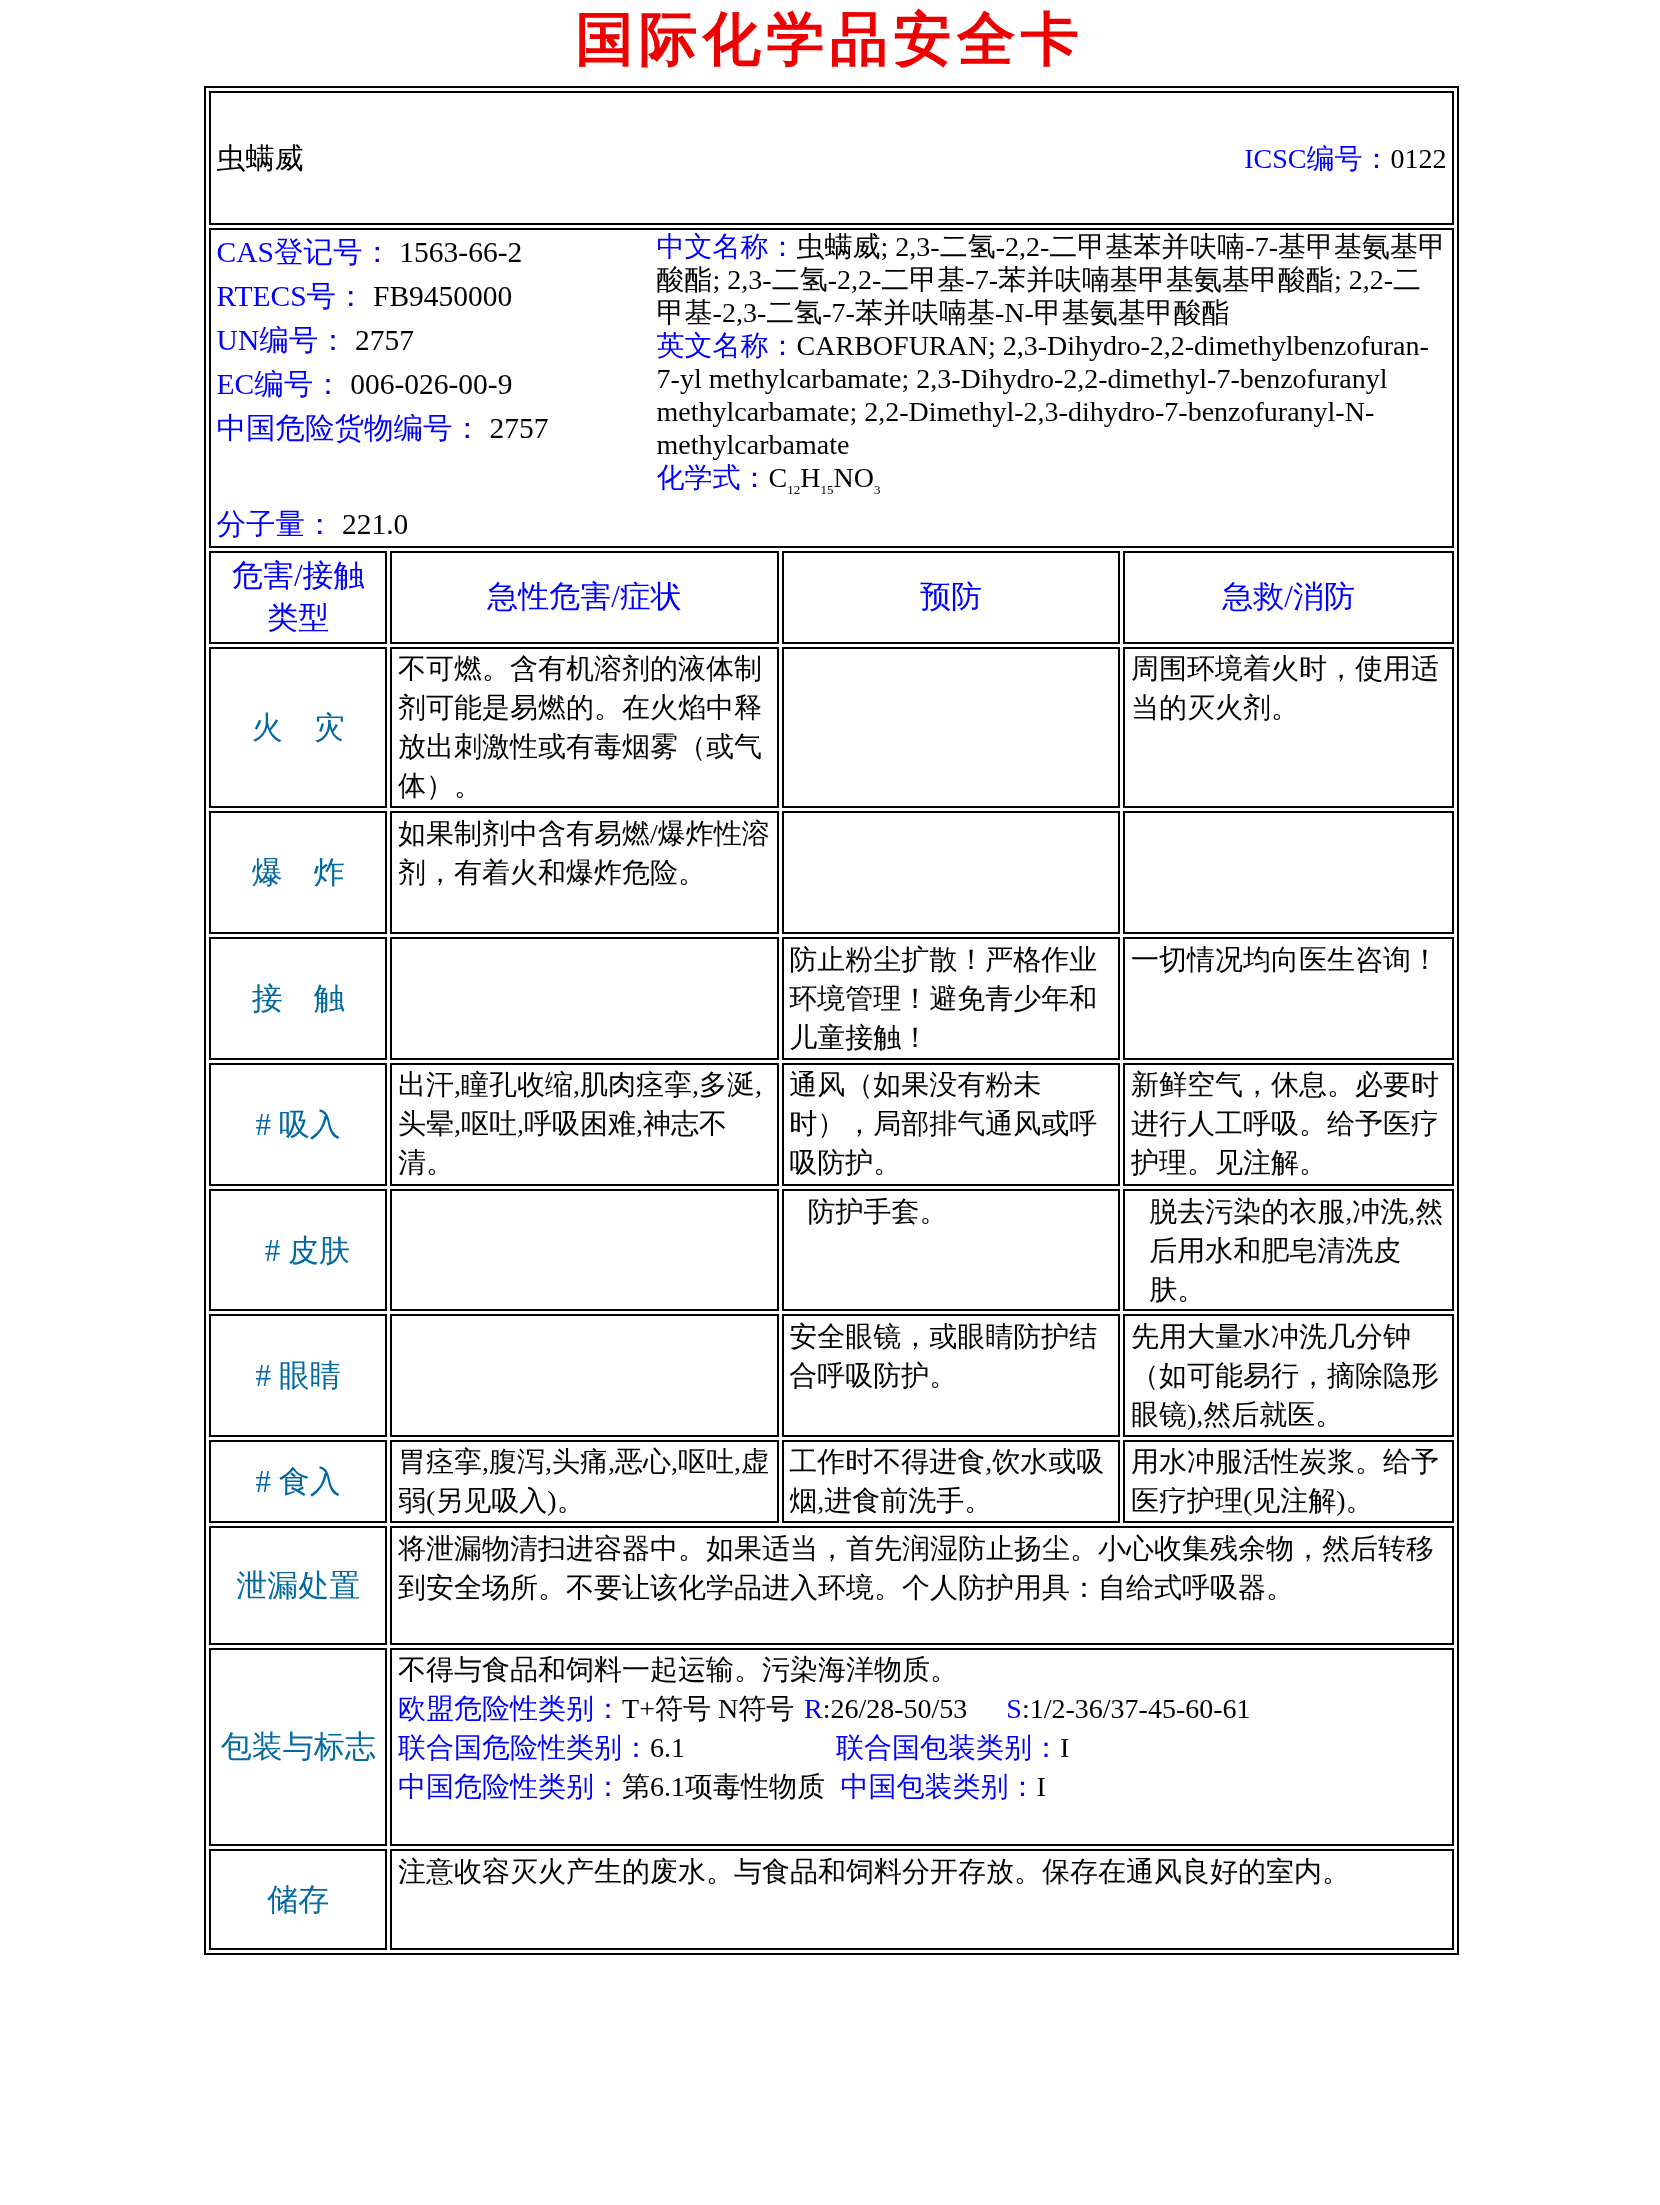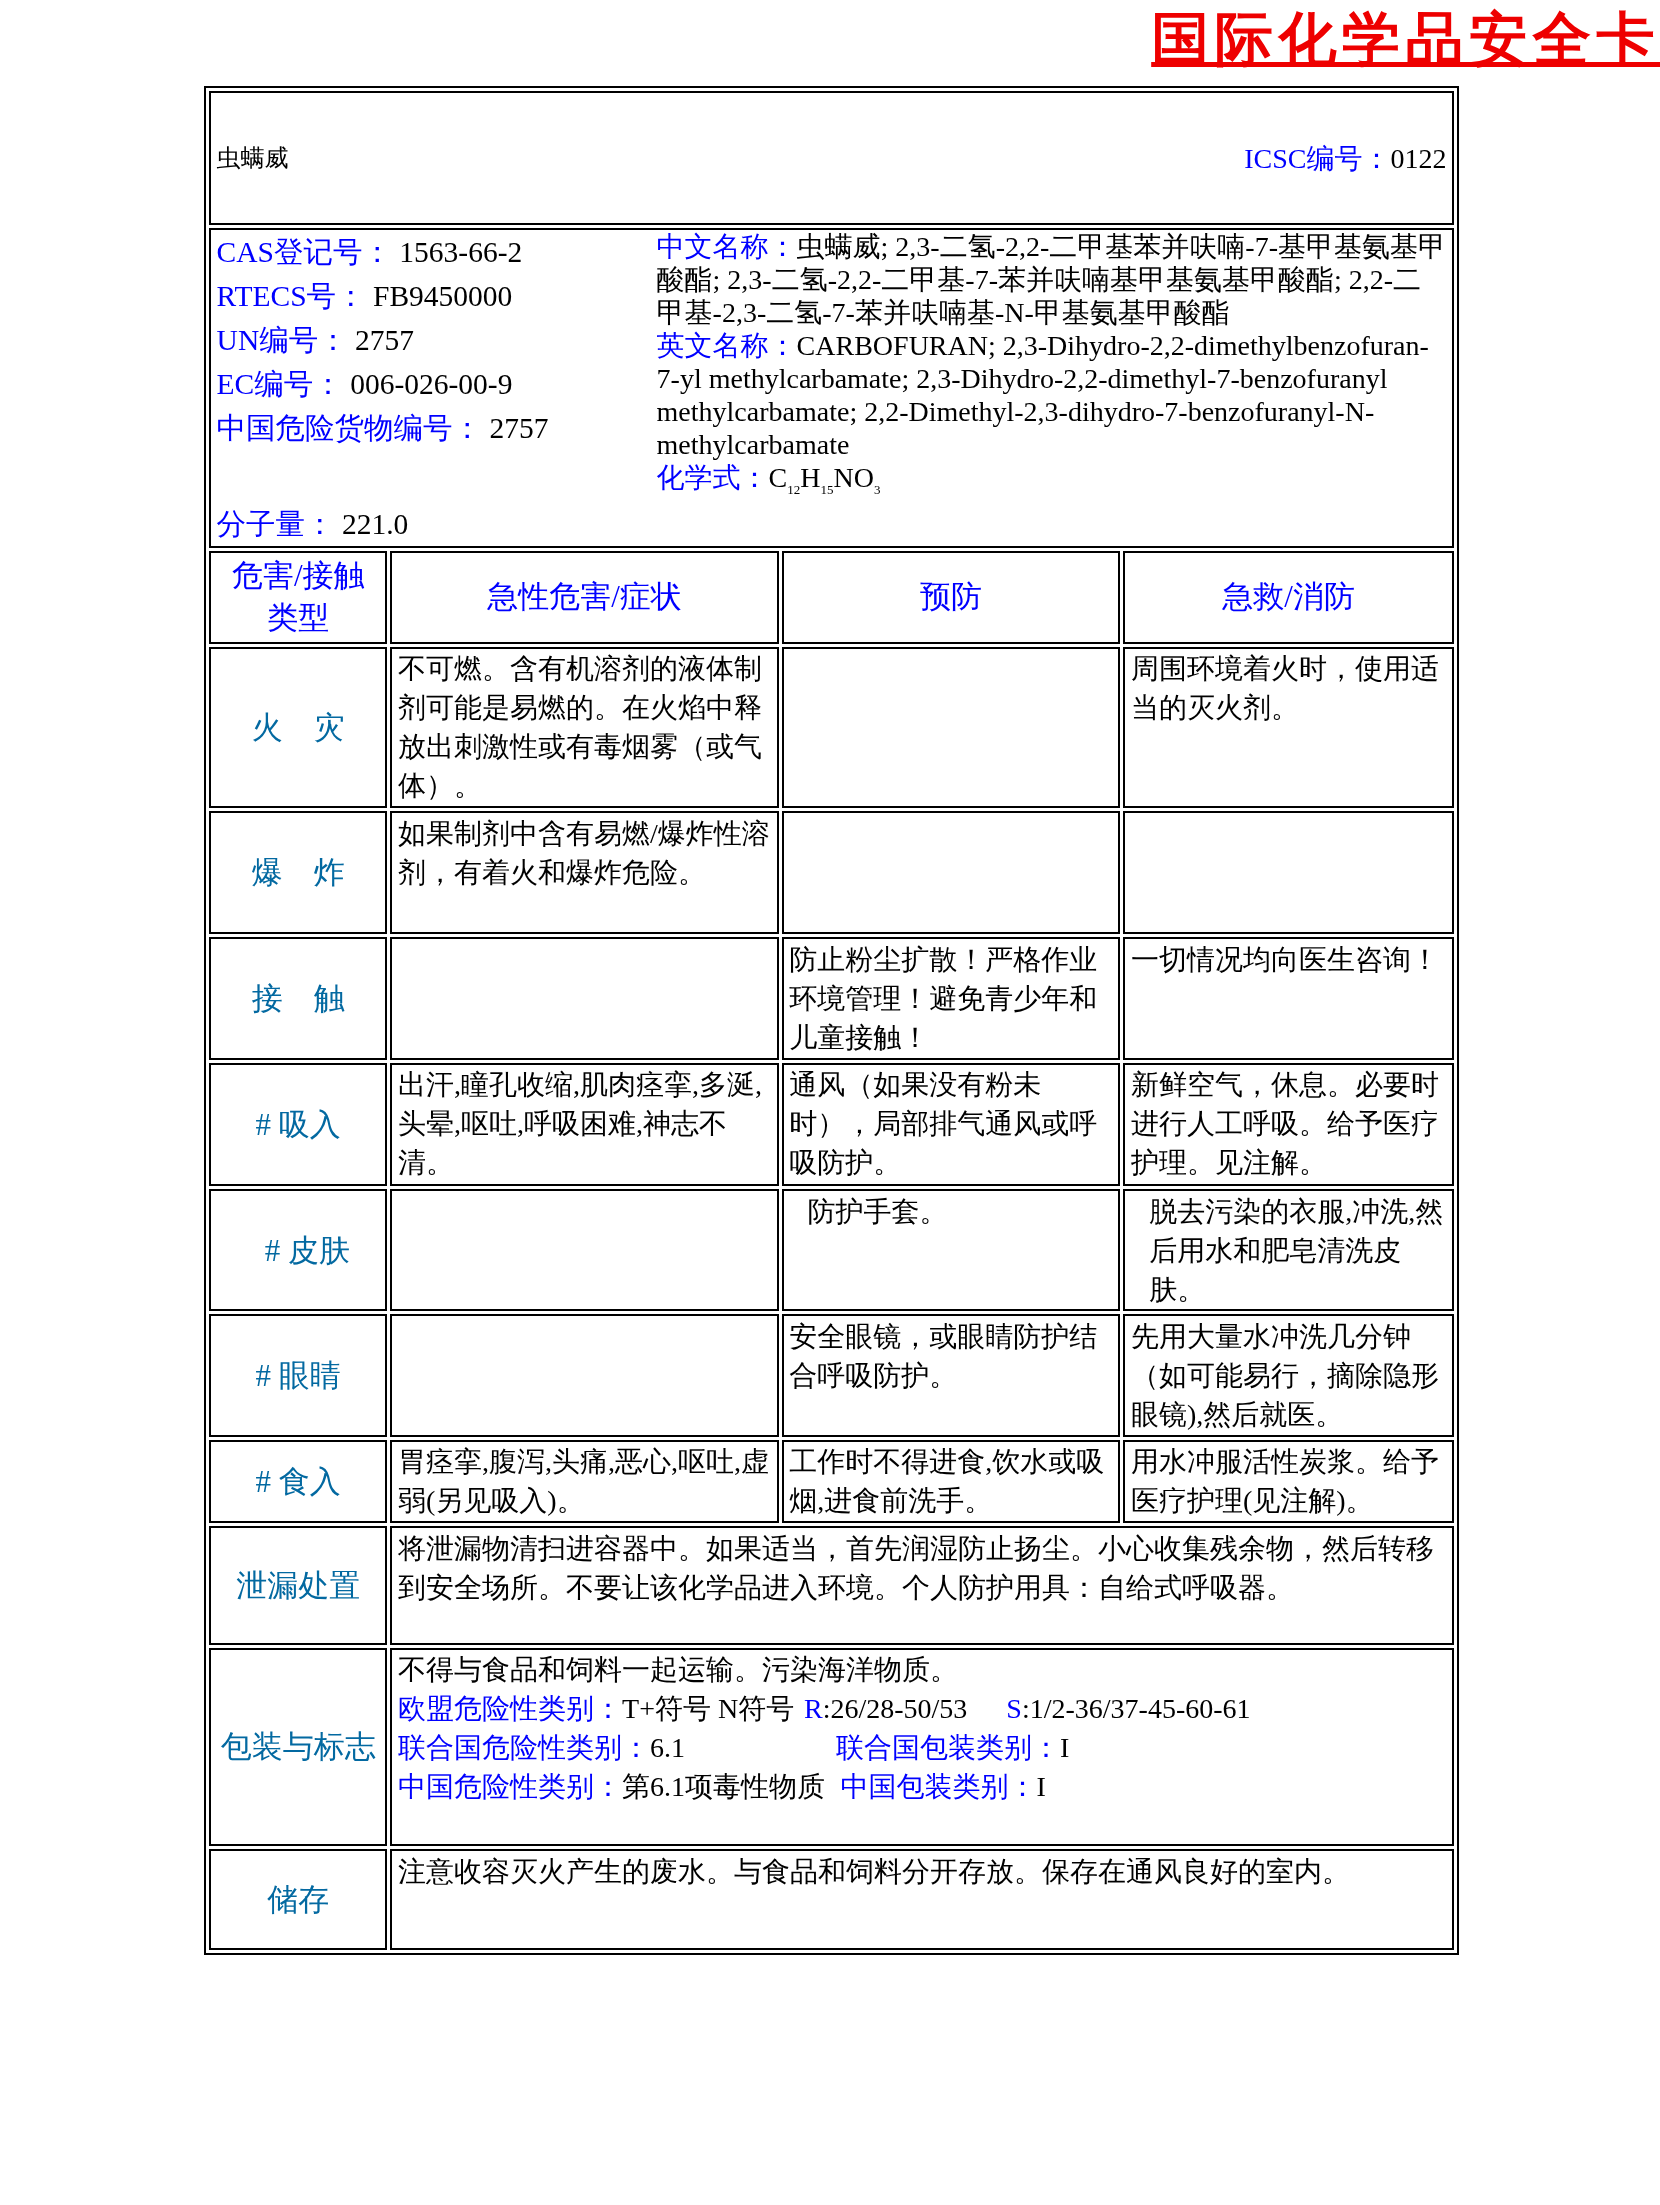--- a/index.html
+++ b/index.html
@@ -2,29 +2,28 @@
 <html style="font-size:11.3px"><head>
 <meta charset="utf-8">
 <style>
   html,body { margin:0; padding:0; background:#ffffff; }
   body {
     width:1660px; height:2205px;
     font-family:"Liberation Serif","DejaVu Serif",serif;
     color:#000;
   }
   .page-title {
-    text-align:right;
+    text-align:center;
     color:#ee0000;
     font-size:58px;
     font-weight:bold;
     letter-spacing:5.6px;
     padding-top:1.4px;
     margin:0 0 7px 0;
     font-family:"DejaVu Serif","Liberation Serif",serif;
-    text-decoration:underline;
   }
   table.card {
     margin-left:204px;
     width:1255px;
     border-collapse:separate;
     border-spacing:3.5px;
     border:2.1px solid #000;
     table-layout:fixed;
     background:#fff;
   }
@@ -36,21 +35,21 @@
     line-height:39px;
     overflow:hidden;
     word-break:break-word;
     overflow-wrap:anywhere;
   }
   .blue { color:#0000ff; }
   .black { color:#000; }
   
   .r-top td { height:128px; vertical-align:middle; }
   .top-flex { display:flex; justify-content:space-between; align-items:center; }
-  .top-flex .chem-name { font-size:24px; }
+  .top-flex .chem-name { font-size:29px; }
   .top-flex .icsc { font-size:28px; }
   
   .r-info td { height:315px; }
   .info-flex { display:flex; height:100%; }
   .info-ids { width:440px; display:flex; flex-direction:column; }
   .id-line { font-size:29.5px; line-height:44px; white-space:nowrap; }
   .mol-line { margin-top:auto; font-size:29.5px; line-height:42px; }
   .info-names { flex:1; font-size:28px; line-height:33px; }
   sub { font-size:13px; }
   

